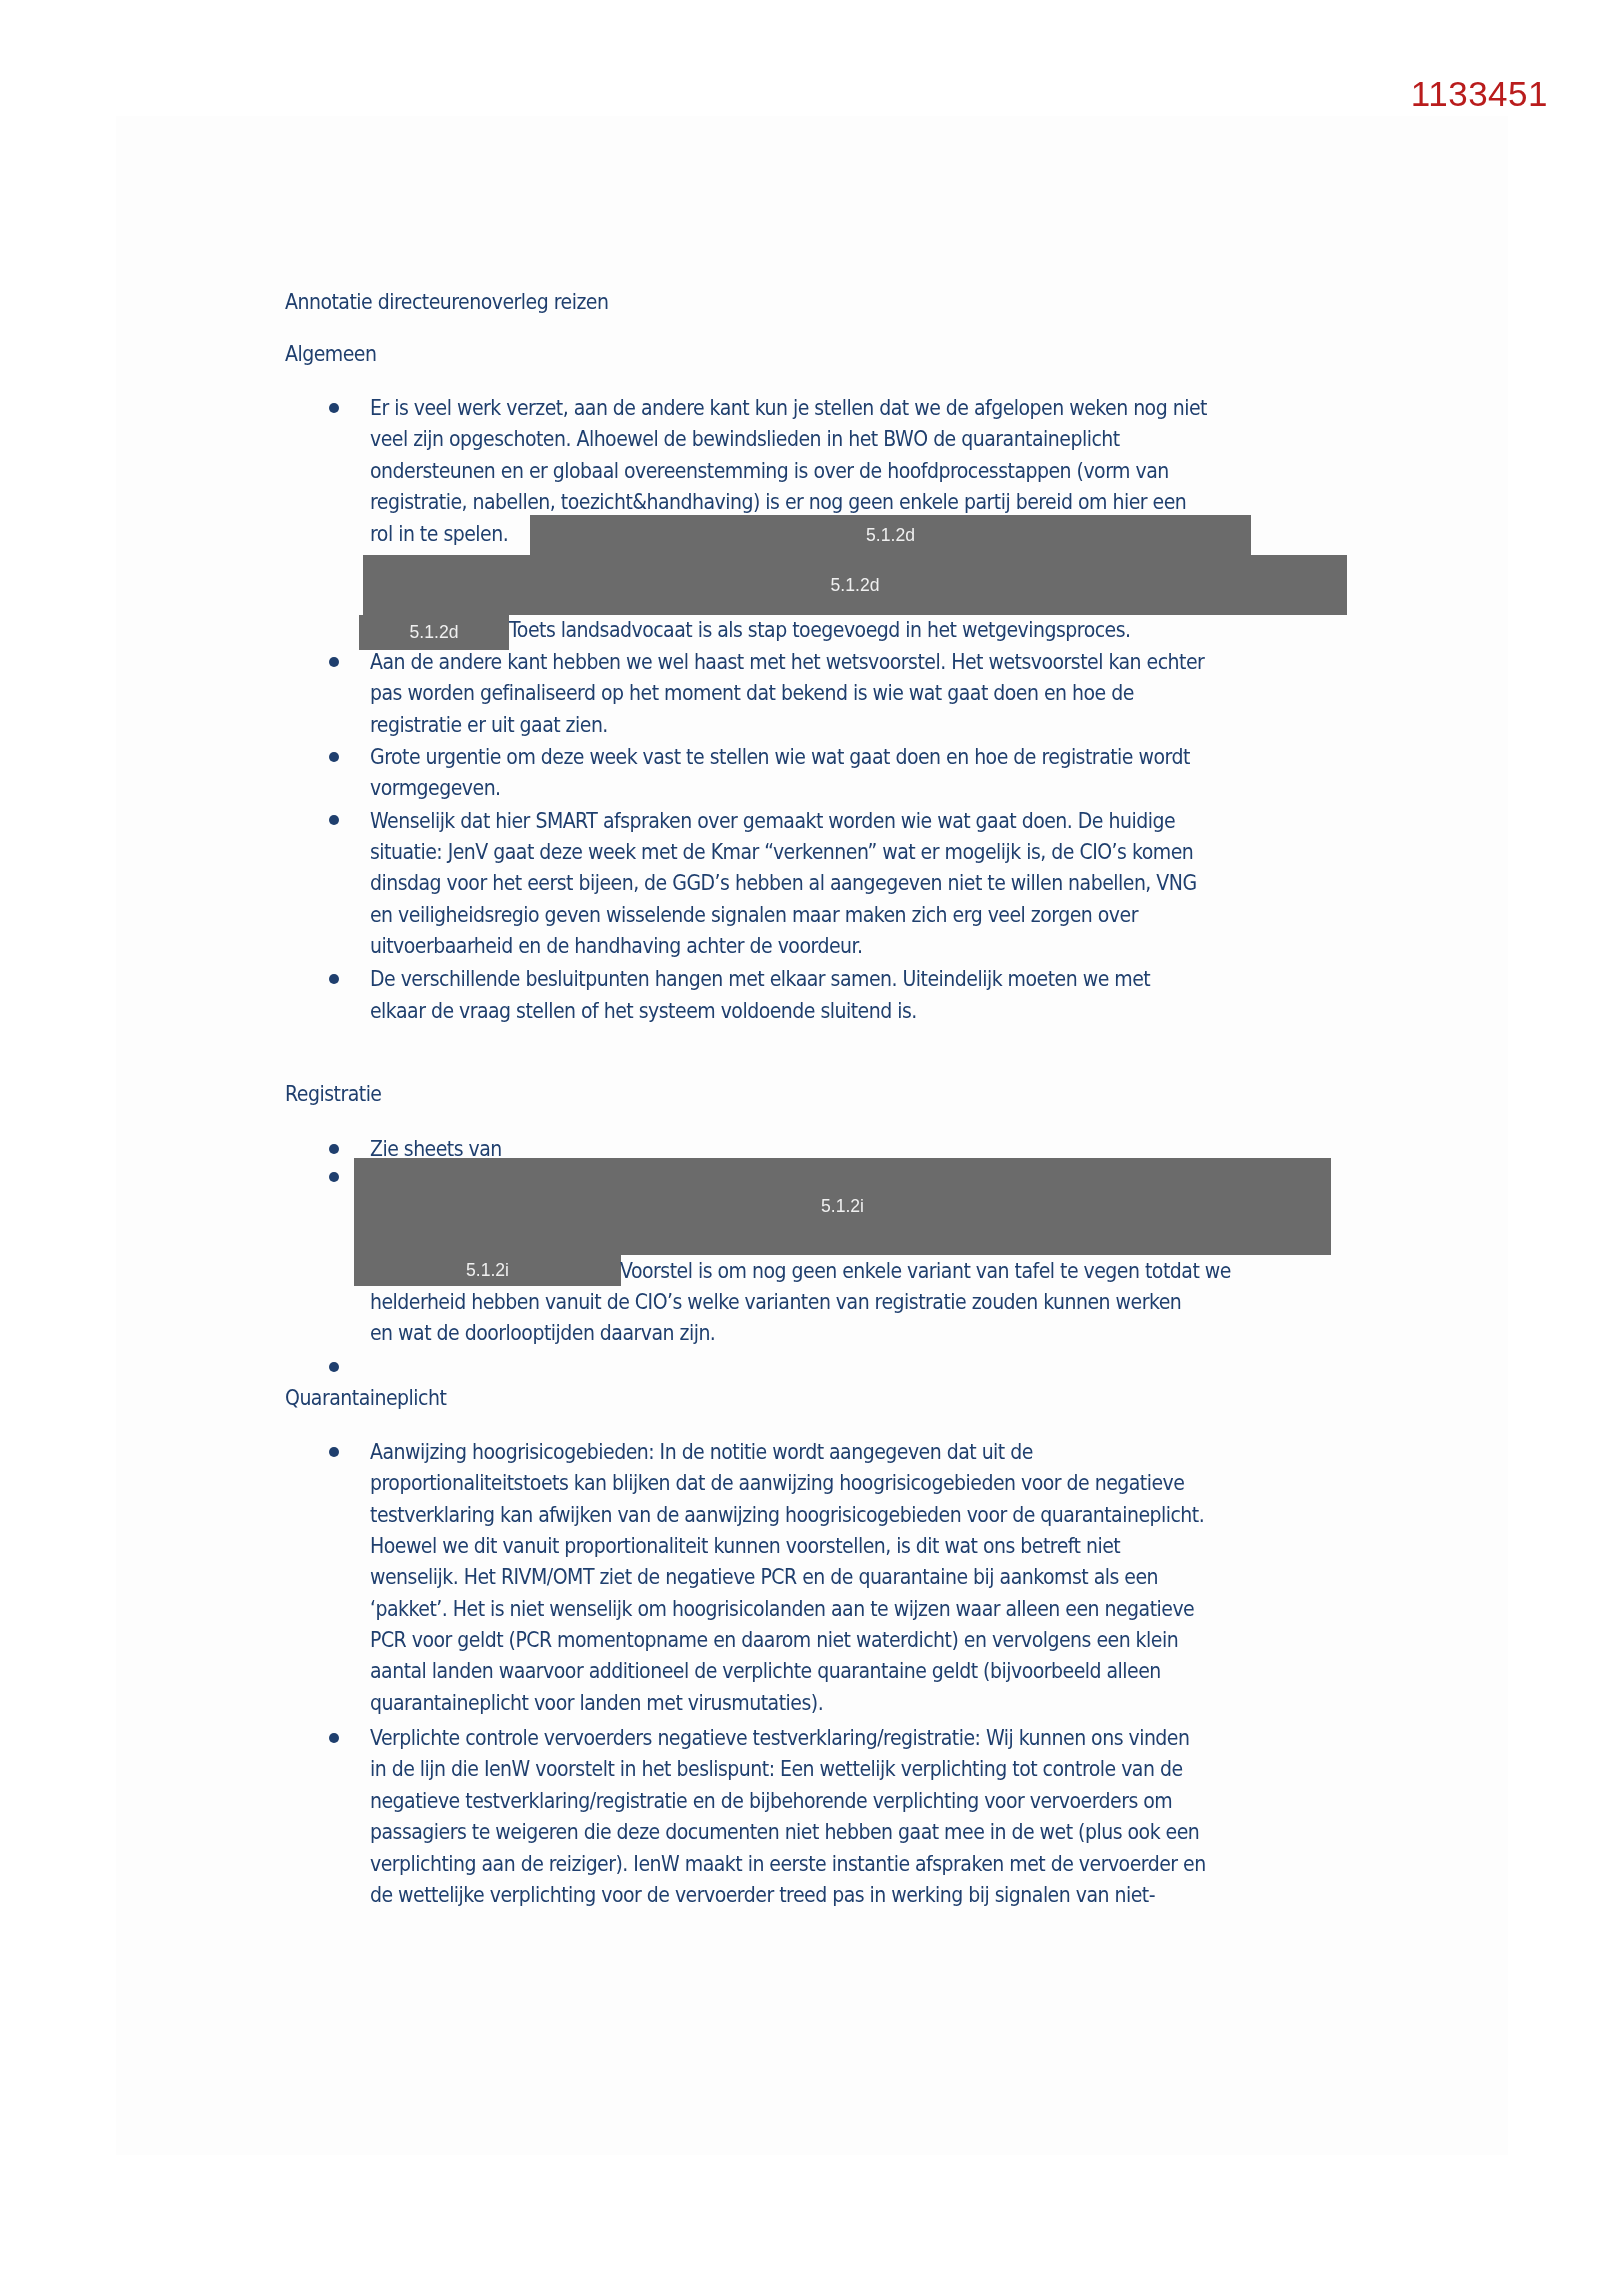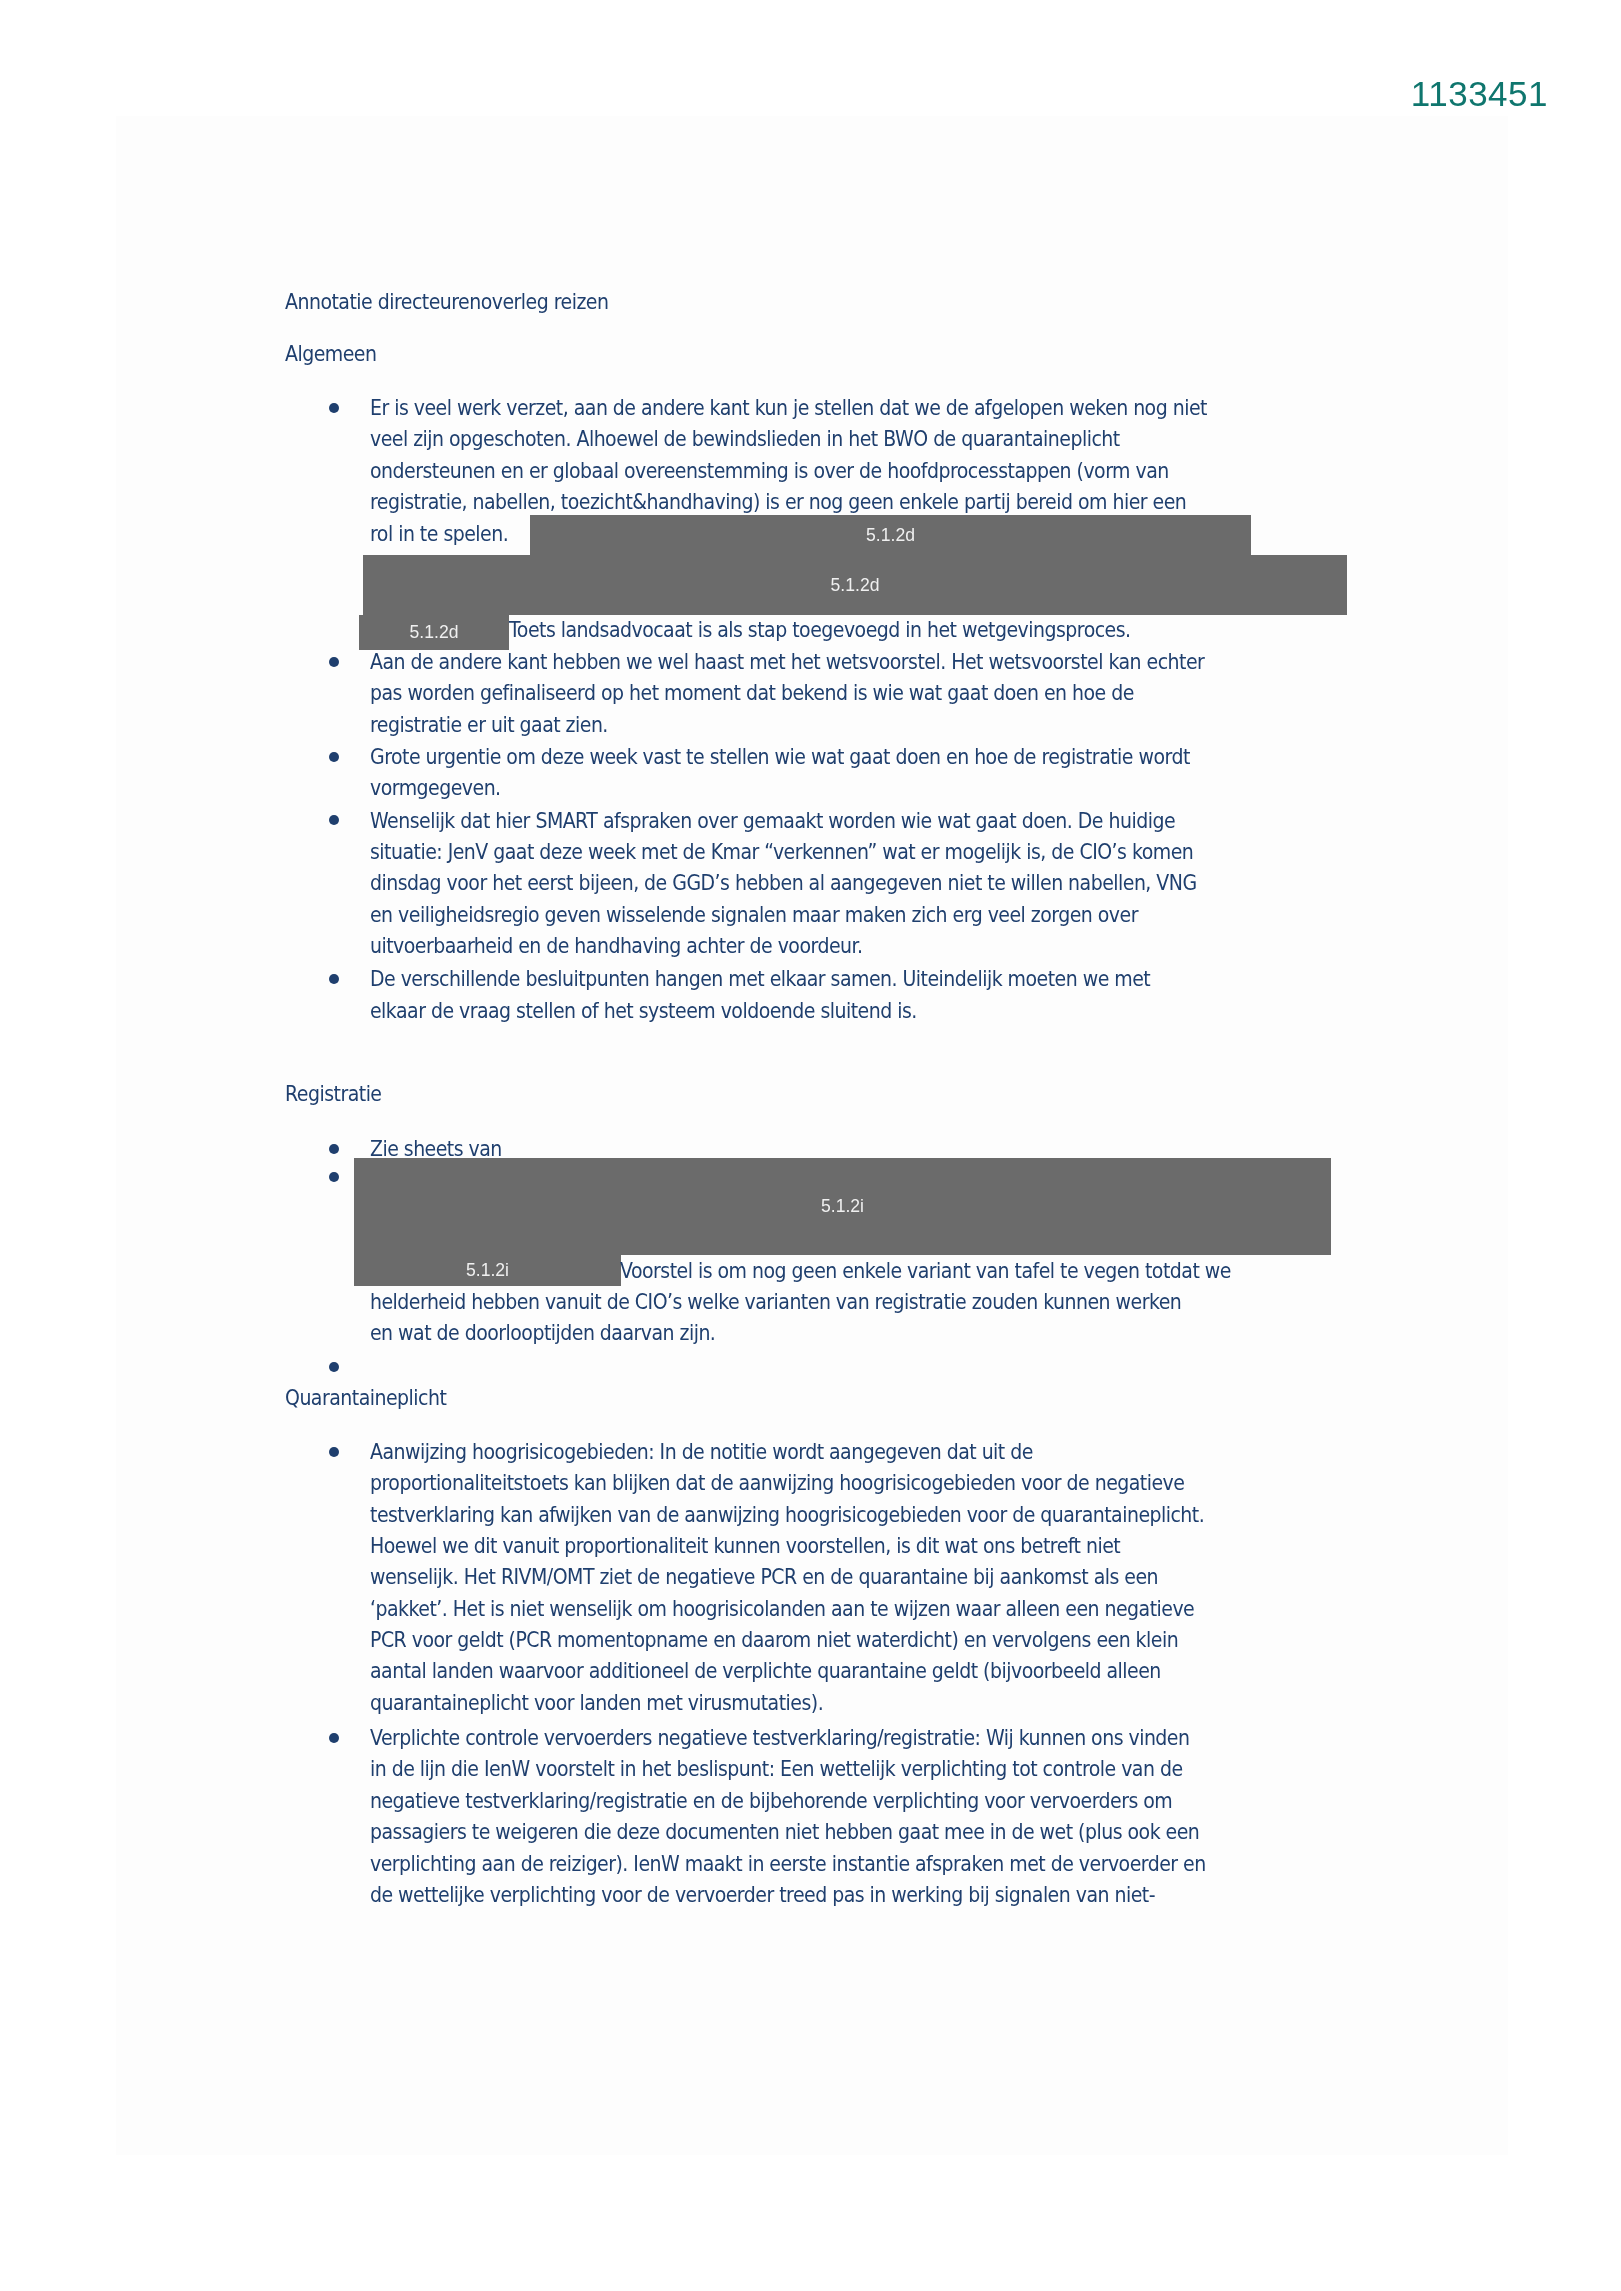--- a/index.html
+++ b/index.html
@@ -5,21 +5,21 @@
     html, body { margin: 0; padding: 0; }
     body {
       width: 1621px; height: 2292px; background: #ffffff; position: relative; overflow: hidden;
       font-family: "Liberation Sans", sans-serif;
     }
     .page-shade {
       position: absolute; left: 116px; top: 116px; width: 1392px; height: 2039px;
       background: #fdfdfd;
     }
     .doc-id {
-      position: absolute; top: 74px; right: 73px; font-size: 35px; color: #0f766e;
+      position: absolute; top: 74px; right: 73px; font-size: 35px; color: #b91c1c;
       font-family: "Liberation Sans", sans-serif; letter-spacing: 0.5px;
     }
     .txt {
       position: absolute; color: #1f3f6e; font-size: 22px; line-height: 31px;
       font-family: "DejaVu Sans", sans-serif; letter-spacing: -0.6px; white-space: nowrap;
       transform-origin: left top;
     }
     .heading { left: 285px; }
     .bullet {
       position: absolute; width: 9.8px; height: 9.8px; border-radius: 50%; background: #1f3f6e;

